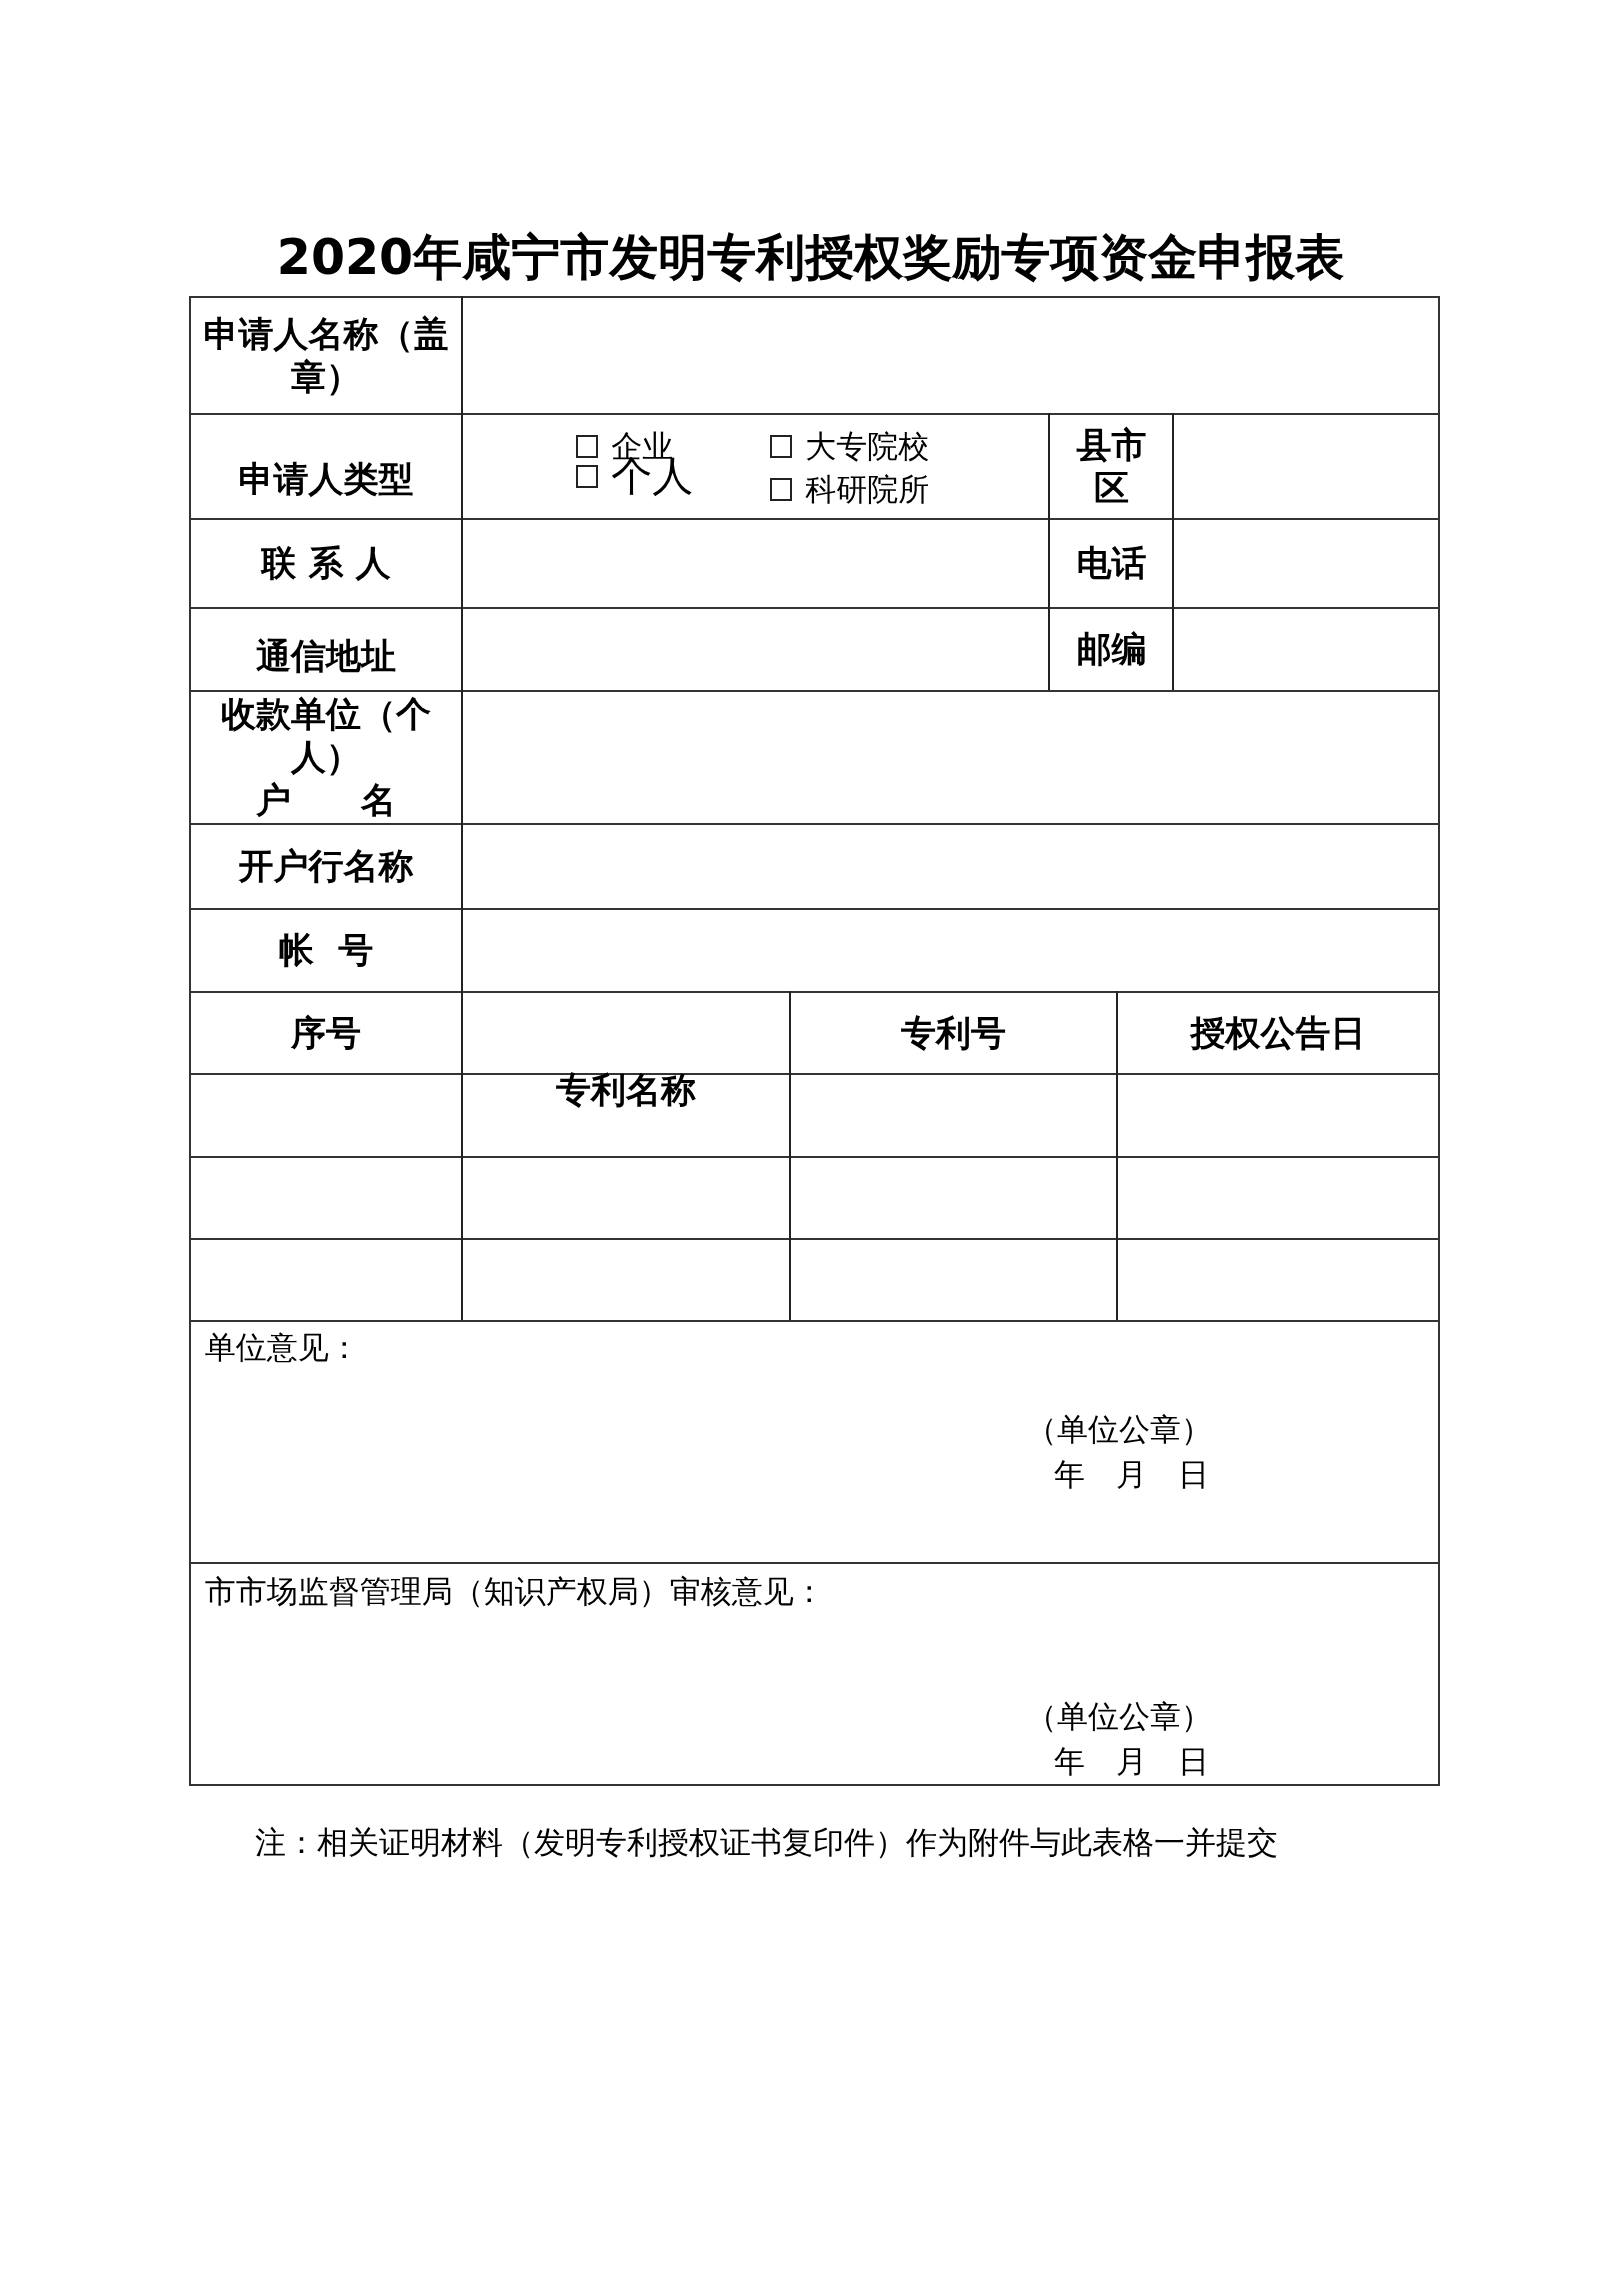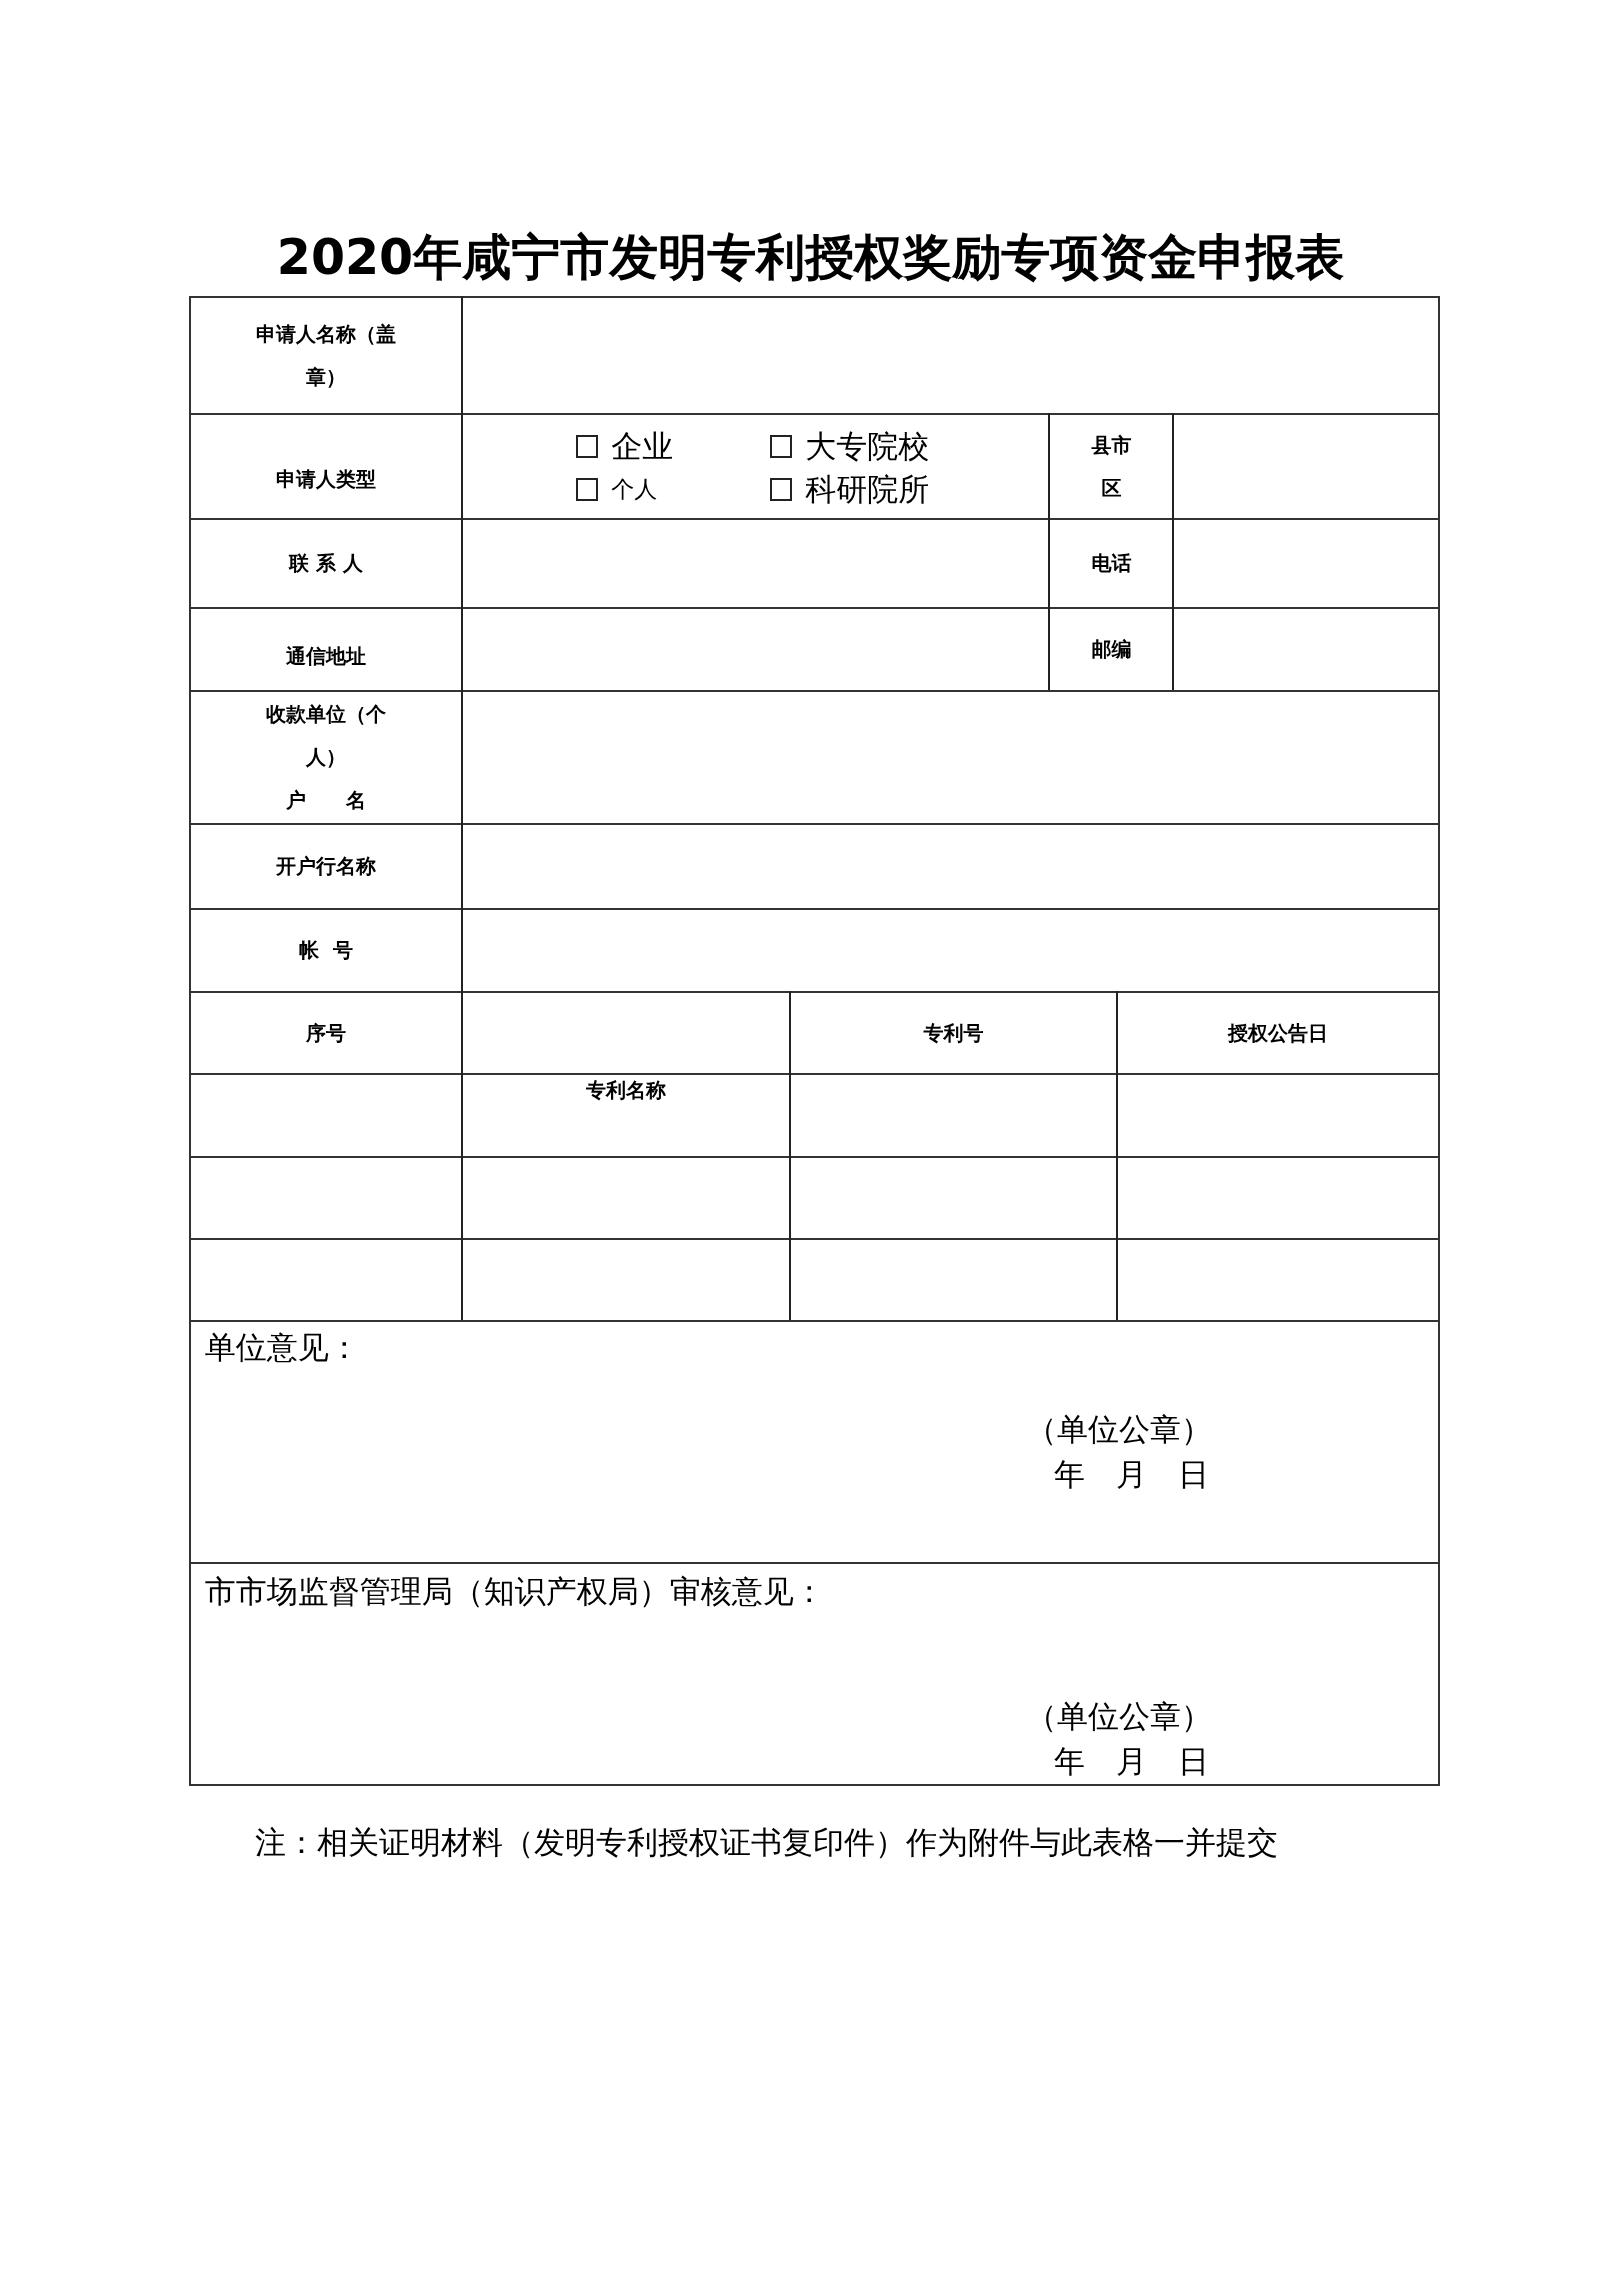--- a/index.html
+++ b/index.html
@@ -2,21 +2,21 @@
 <html><head>
 <meta charset="utf-8">
 <style>
   html, body { margin:0; padding:0; background:#ffffff; }
   body { width:1621px; height:2293px; position:relative; overflow:hidden;
          font-family:"DejaVu Sans", "Liberation Sans", sans-serif; color:#000; }
   .title { position:absolute; left:0; width:1621px; top:223px; text-align:center;
            font-size:49px; font-weight:bold; letter-spacing:0px; line-height:69px; }
   .tbl { position:absolute; left:0; top:0; }
   .cell { position:absolute; box-sizing:border-box; display:flex; align-items:center; justify-content:center;
-          text-align:center; font-size:20px; font-weight:bold; line-height:43px; }
+          text-align:center; font-size:35px; font-weight:bold; line-height:43px; }
   .hline { position:absolute; height:2px; background:#333; }
   .vline { position:absolute; width:2px; background:#333; }
   .vthin { position:absolute; width:1.5px; background:#222; }
   .opt { position:absolute; white-space:nowrap; display:flex; align-items:center; }
   .box { display:inline-block; width:21.6px; height:23.5px; border:2px solid #222; margin-right:13.7px; box-sizing:border-box; }
   .plain { position:absolute; font-size:31px; font-weight:normal; line-height:43px; white-space:nowrap; }
   .note { position:absolute; left:255px; top:1821px; font-size:31px; white-space:nowrap; line-height:43px; }
 </style>
 </head>
 <body>
@@ -57,21 +57,21 @@
   <div class="cell" style="left:191px;top:415px;width:270px;height:128px;">申请人类型</div>
   <div style="position:absolute;left:463px;top:415px;width:585px;height:104px;">
     <div class="opt" style="left:113px;top:11.8px;font-size:31px;line-height:39px;text-align:right;">
       <span class="box"></span>
       <span>企业</span>
     </div>
     <div class="opt" style="left:307px;top:11.8px;font-size:31px;line-height:39px;">
       <span class="box"></span>
       <span>大专院校</span>
     </div>
-    <div class="opt" style="left:113px;top:55px;font-size:23px;line-height:39px;text-align:center;">
+    <div class="opt" style="left:113px;top:42px;font-size:41px;line-height:39px;text-align:center;">
       <span class="box"></span>
       <span>个人</span>
     </div>
     <div class="opt" style="left:307px;top:55px;font-size:31px;line-height:39px;">
       <span class="box"></span>
       <span>科研院所</span>
     </div>
   </div>
   <div class="cell" style="left:1050px;top:415px;width:123px;height:104px;flex-direction:column;">
     <span>县市</span>

